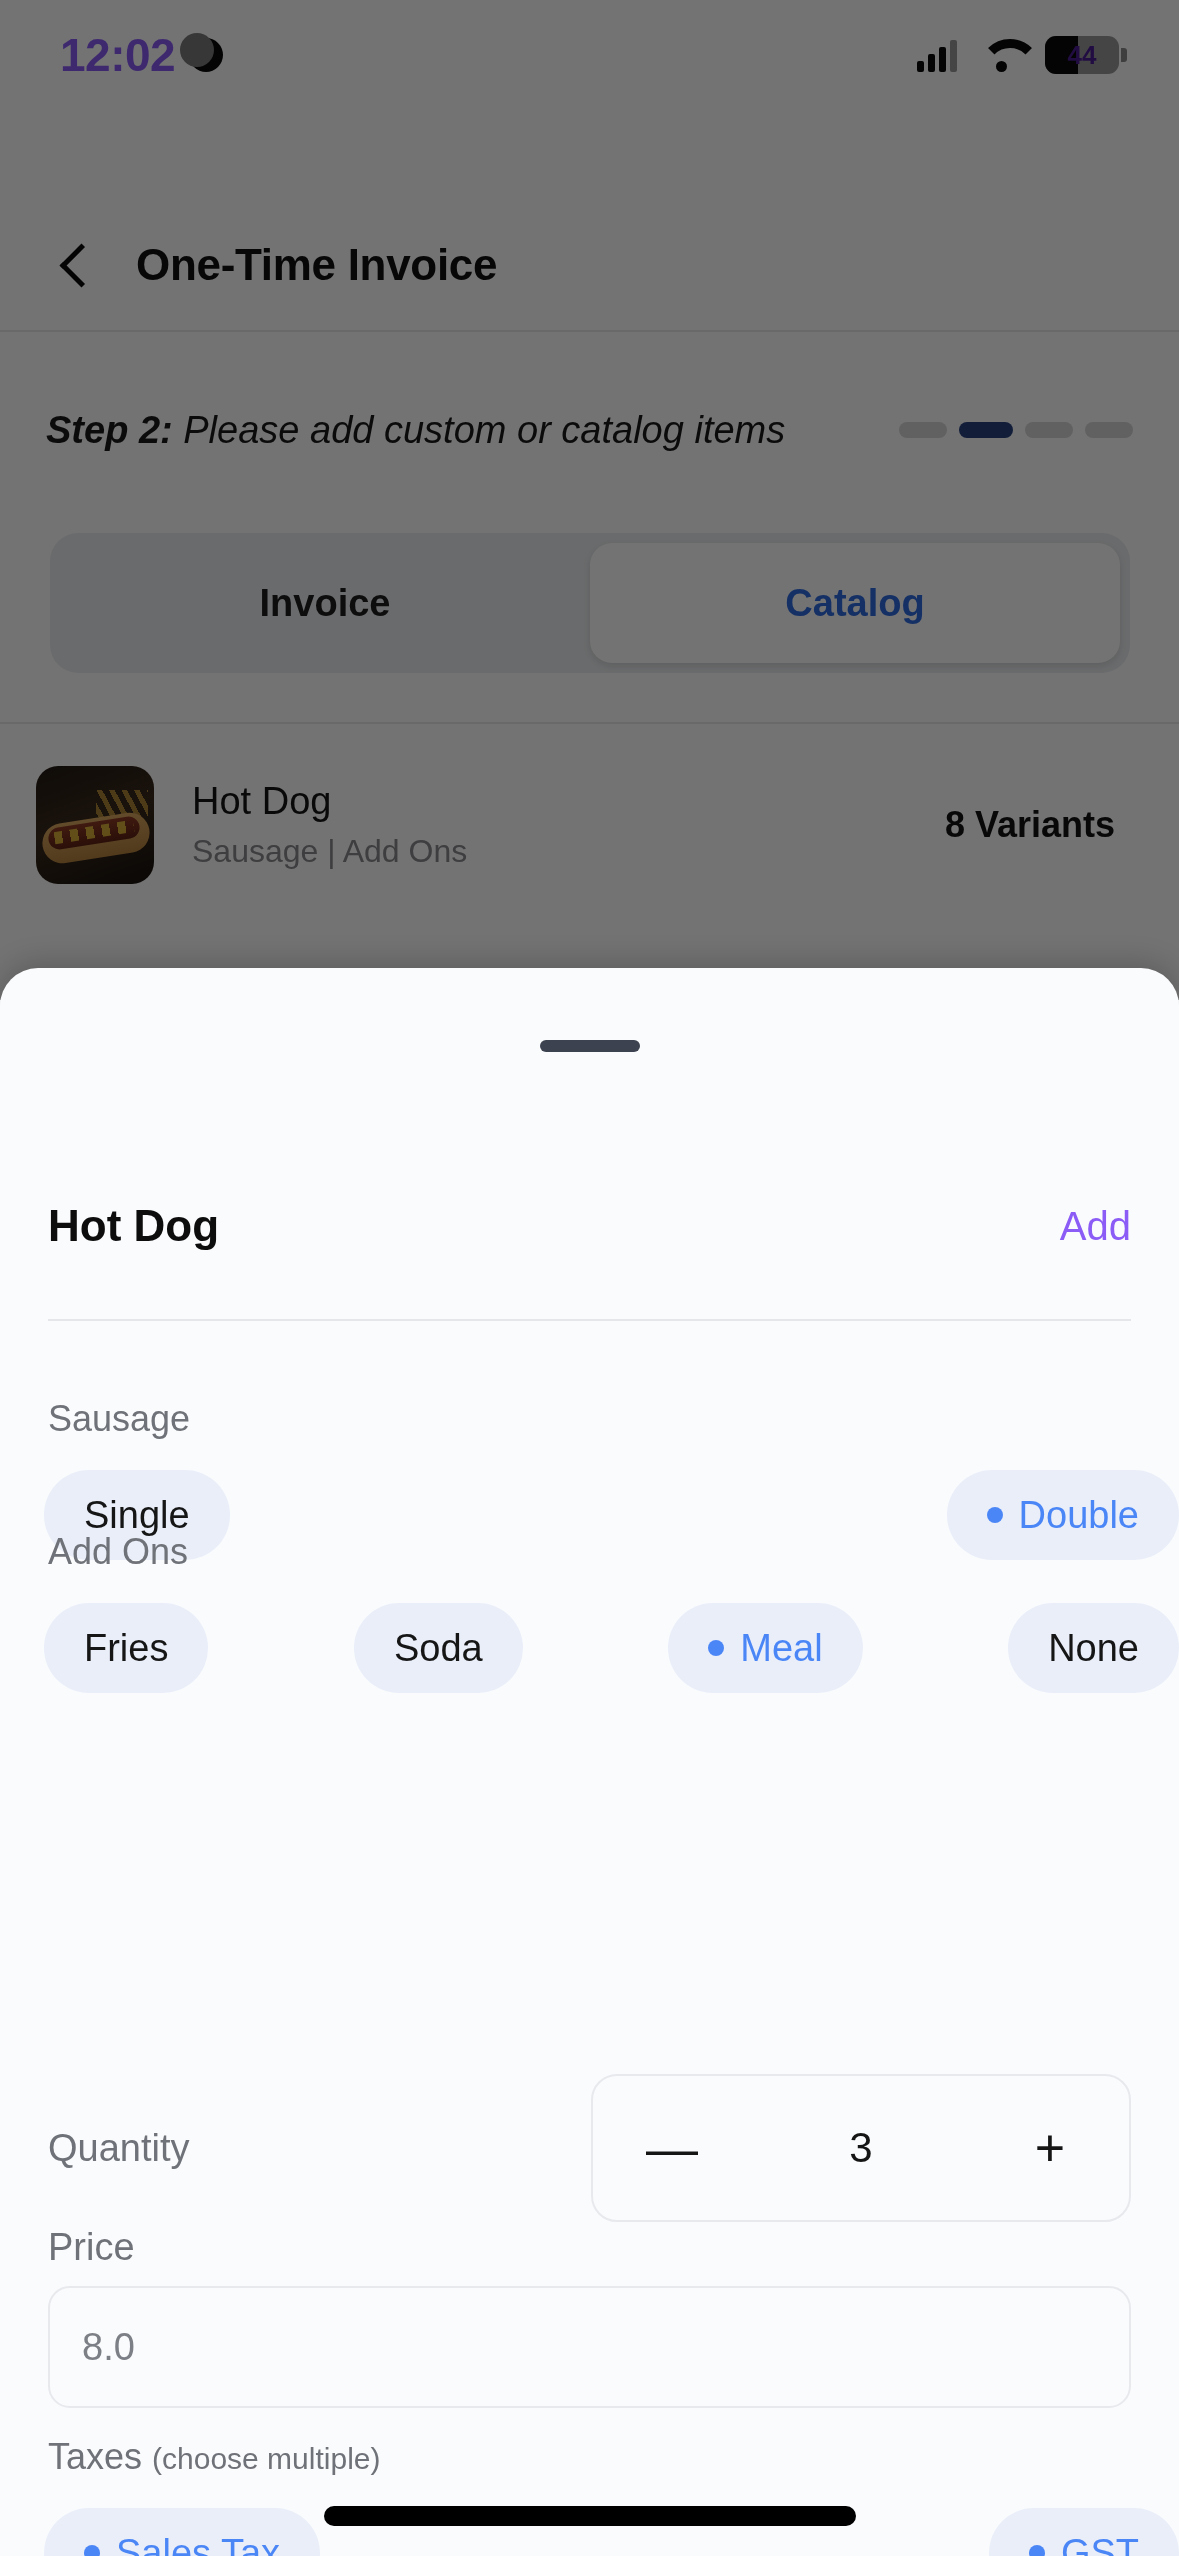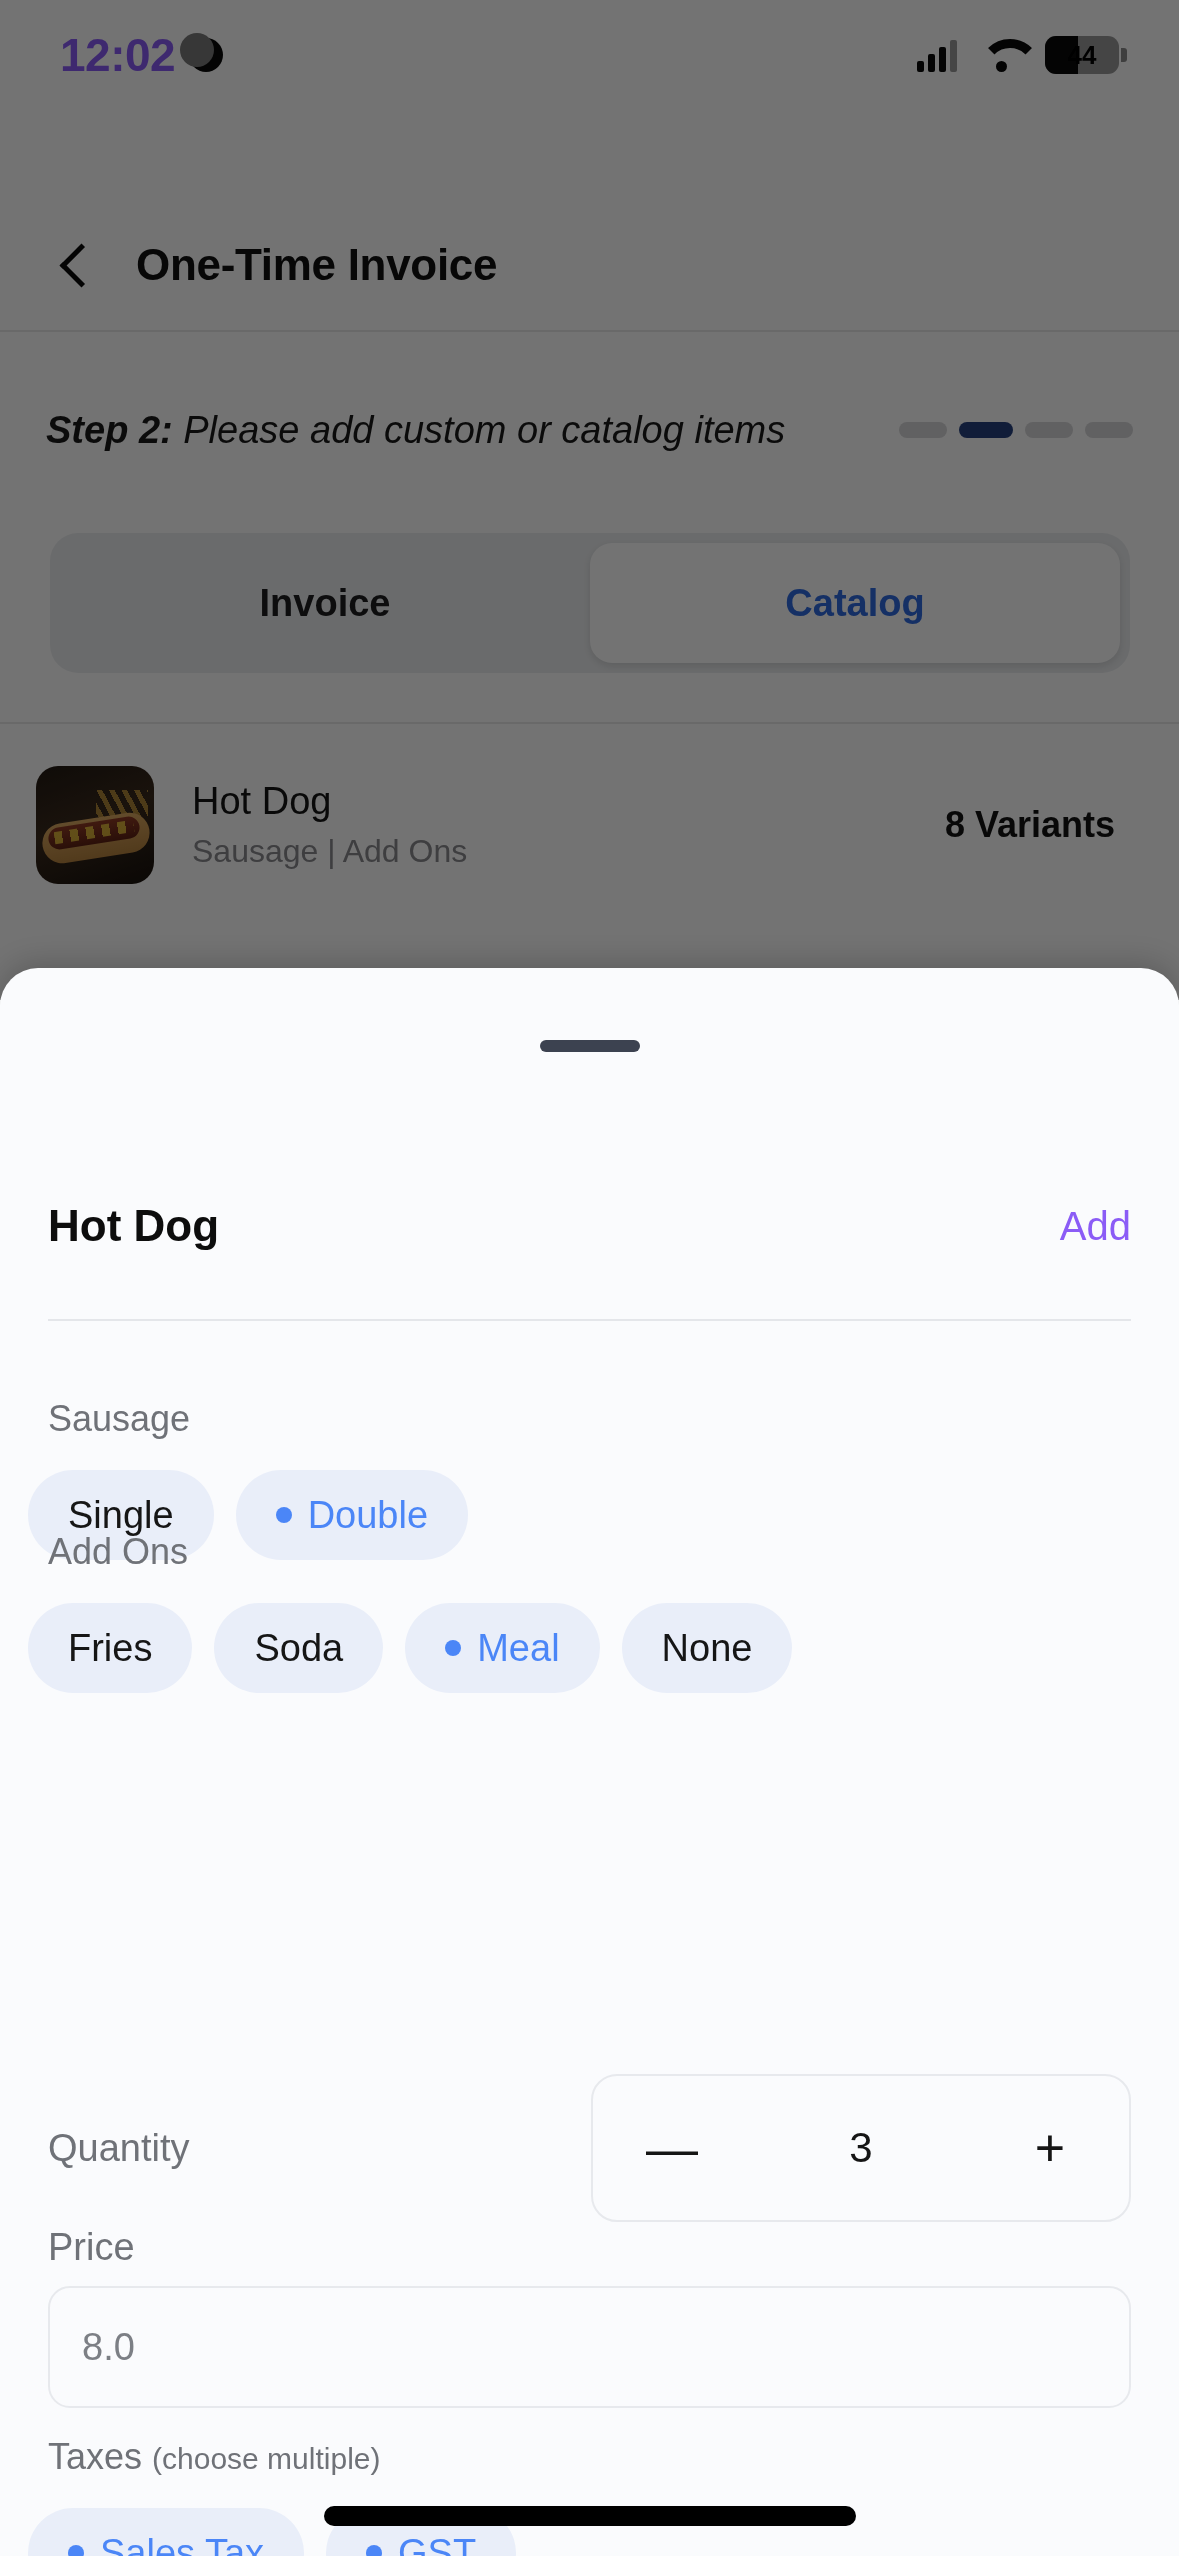--- a/index.html
+++ b/index.html
@@ -59,21 +59,21 @@
   .battery {
     position:relative; width:74px; height:38px; border-radius:11px;
     background:#9a9a9a; display:flex; align-items:center;
   }
   .battery-fill{
     position:absolute; left:0; top:0; bottom:0; width:44%;
     background:#0b0b0b; border-radius:11px 0 0 11px;
   }
   .battery-pct{
     position:relative; z-index:2; width:100%; text-align:center;
-    font-size:26px; font-weight:700; color:#000000;
+    font-size:26px; font-weight:700; color:#4c1d95;
   }
   .battery-tip{
     position:absolute; right:-8px; top:12px; width:6px; height:14px;
     background:#8b8b8b; border-radius:0 3px 3px 0;
   }
 
   
   .navbar {
     position:absolute; left:0; top:210px; width:1179px; height:110px;
     display:flex; align-items:center; padding:0 50px;
@@ -180,21 +180,21 @@
     background:#e4e6ea;
   }
 
   .group { position:absolute; left:0; width:1179px; }
   .group-label {
     font-size:36px; color:#6f7278; padding-left:48px; font-weight:400;
   }
   .group-label .small { font-size:30px; }
   .chips {
     display:flex; align-items:center; gap:22px;
-    padding-left:28px; margin-top:30px; flex-wrap:nowrap;
+    padding-left:44px; margin-top:30px; flex-wrap:nowrap;justify-content:space-between;
   }
   .chip {
     height:90px; border-radius:45px; background:#E9EEF9;
     display:flex; align-items:center; justify-content:center;
     padding:0 40px; font-size:38px; color:#161616; white-space:nowrap;
   }
   .chip.selected { color:#4B86F7; }
   .chip .dot {
     width:16px; height:16px; border-radius:50%; background:#4B86F7;
     margin-right:16px; flex:0 0 auto;

